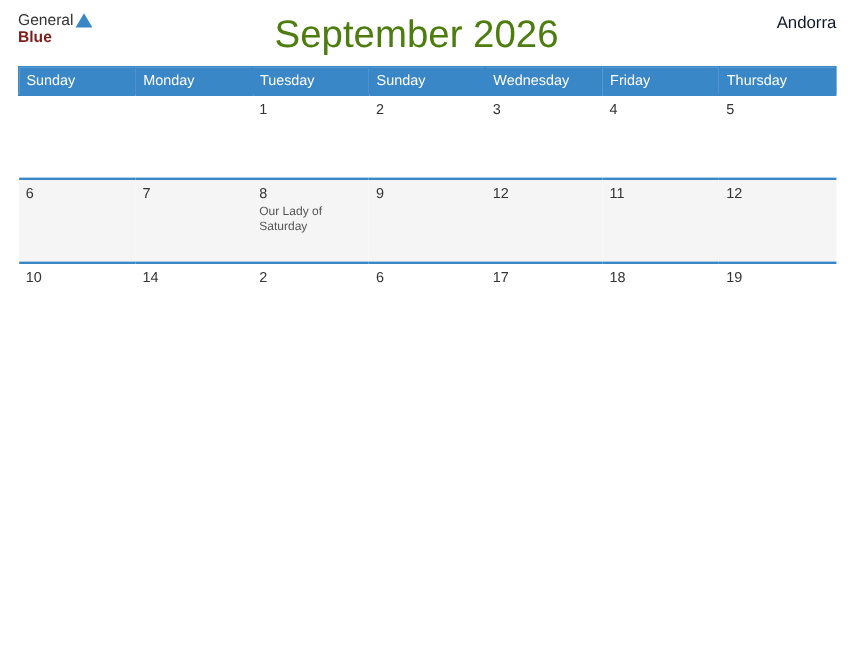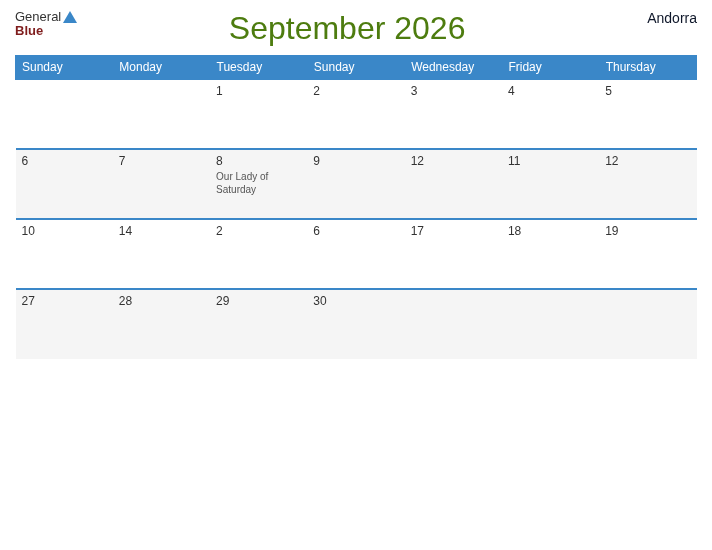--- a/index.html
+++ b/index.html
@@ -198,32 +198,15 @@
           <td>
             <span class="day-number">17</span>
           </td>
           <td>
             <span class="day-number">18</span>
           </td>
           <td>
             <span class="day-number">19</span>
           </td>
         </tr>
-        <tr>
-          <td>
-            <span class="day-number">27</span>
-          </td>
-          <td>
-            <span class="day-number">28</span>
-          </td>
-          <td>
-            <span class="day-number">29</span>
-          </td>
-          <td>
-            <span class="day-number">30</span>
-          </td>
-          <td class="empty"></td>
-          <td class="empty"></td>
-          <td class="empty"></td>
-        </tr>
       </tbody>
   </table>
 </div>
 
 </body></html>

